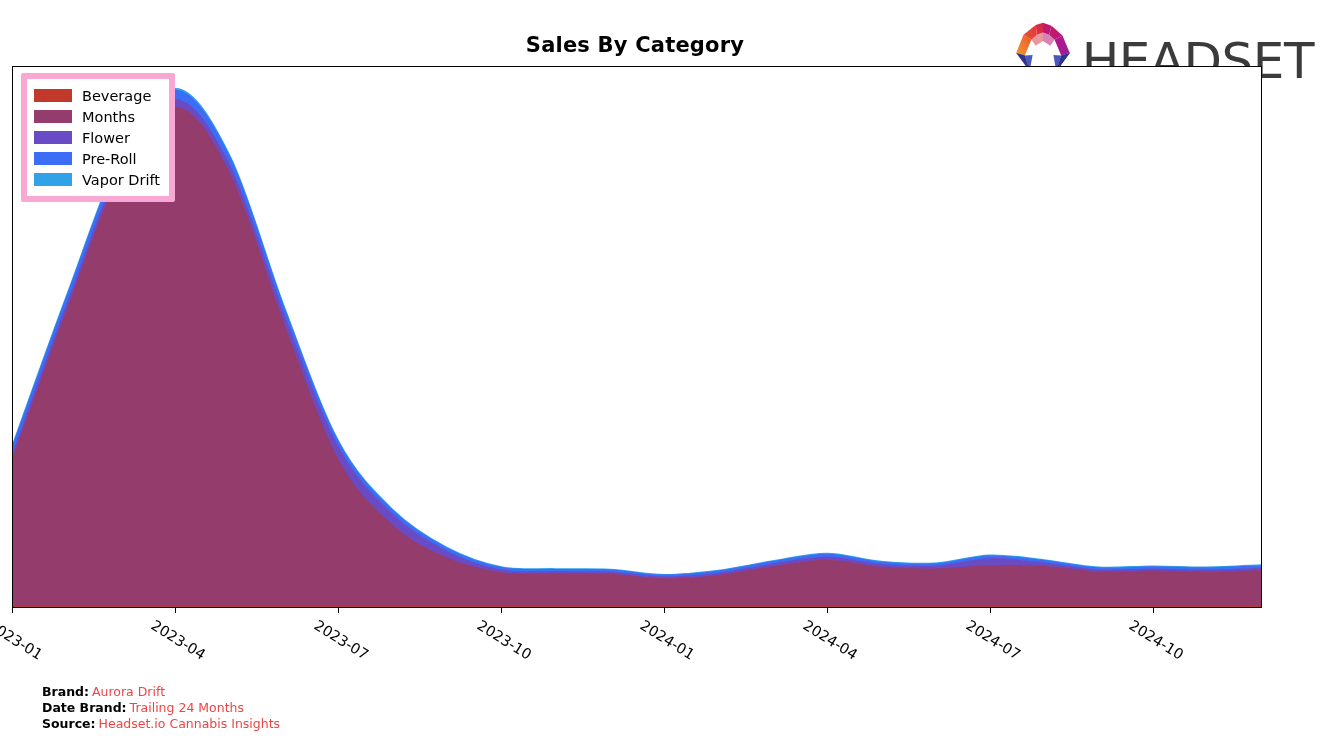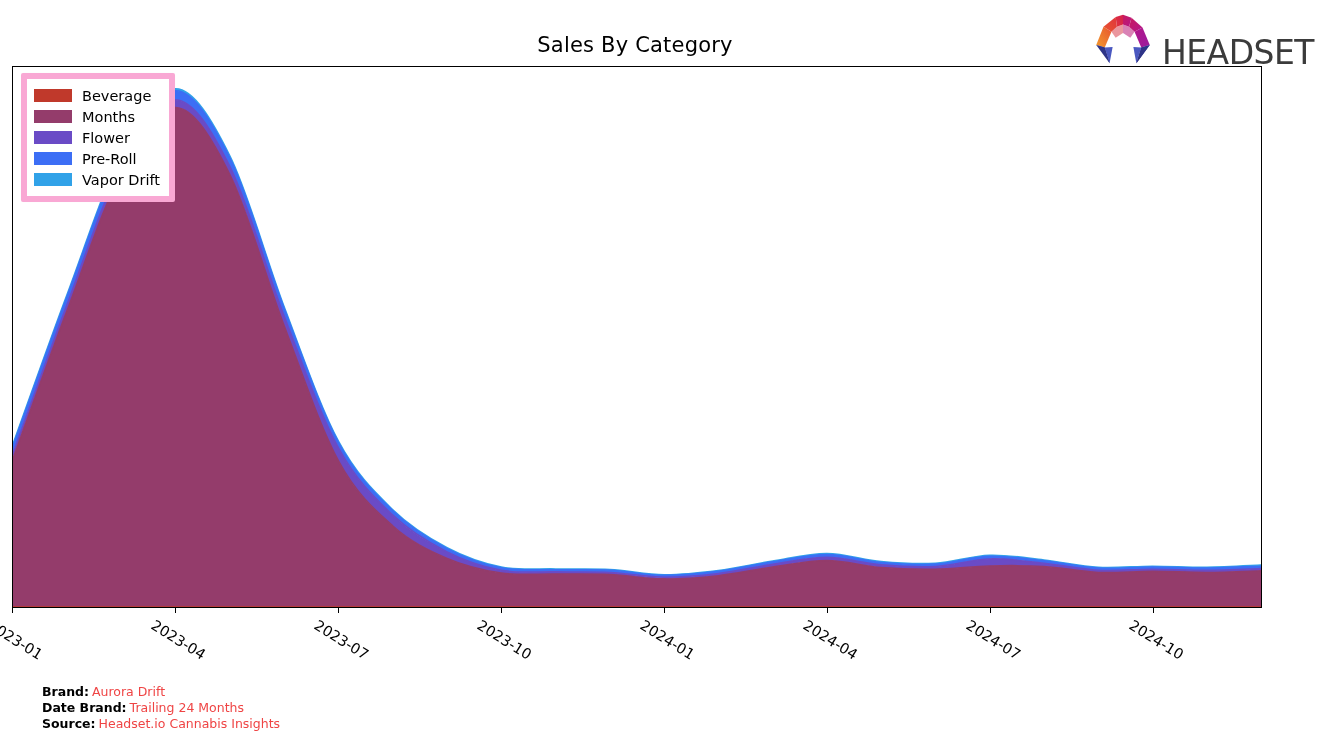--- a/index.html
+++ b/index.html
@@ -23,41 +23,41 @@
   }
 
   
   .chart-title {
     position: absolute;
     left: 0;
     top: 33px;
     width: 1270px;
     text-align: center;
     font-size: 21px;
-    font-weight: normal;
+    font-weight: bold;
     color: #000000;
     letter-spacing: 0.2px;
   }
 
   
   .brand-logo {
     position: absolute;
     right: 10px;
     top: 8px;
     display: flex;
     align-items: center;
     gap: 8px;
   }
   .brand-mark {
     width: 62px;
     height: 56px;
     display: block;
   }
   .brand-wordmark {
-    font-size: 33px;
+    font-size: 50px;
     font-weight: 500;
     color: #3b3b3b;
     letter-spacing: -0.5px;
     line-height: 1;
     font-family: "DejaVu Sans", "Liberation Sans", sans-serif;
     margin-top: 28px;
   }
 
   
   .plot-frame {

